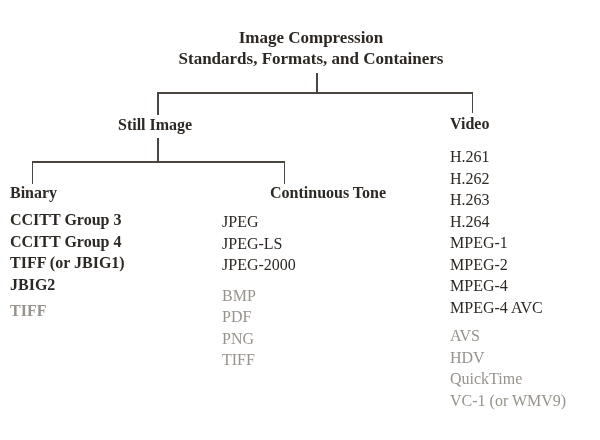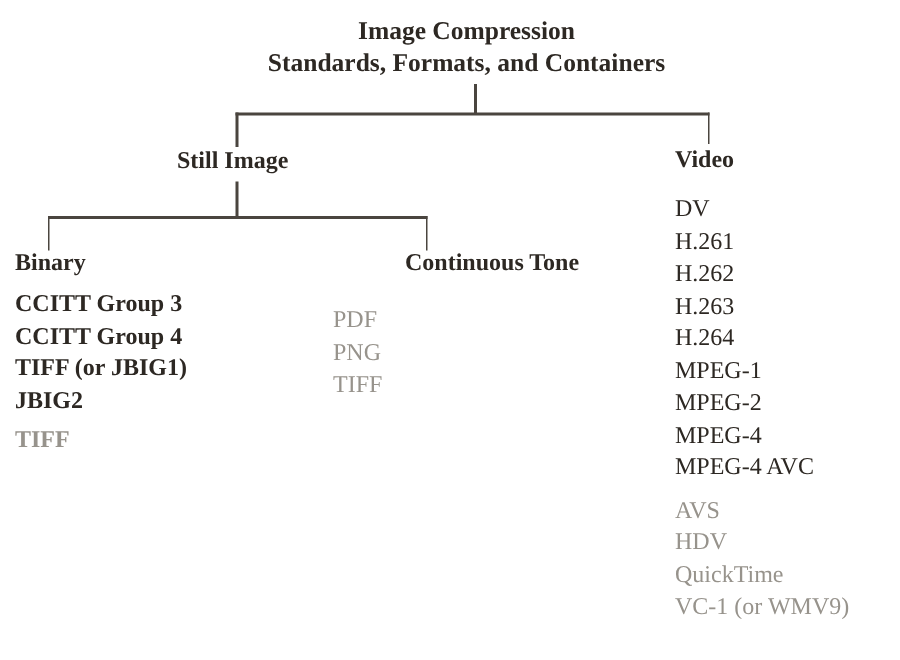--- a/index.html
+++ b/index.html
@@ -9,21 +9,21 @@
     --bg: #ffffff;
   }
   html, body { margin: 0; padding: 0; }
   body {
     width: 600px; height: 440px;
     background: var(--bg);
     font-family: "Liberation Serif", "DejaVu Serif", serif;
     position: relative;
     overflow: hidden;
   }
-  .stage { position: absolute; left: 0; top: 0; width: 600px; height: 354px; }
+  .stage { position: absolute; left: 0; top: 17px; width: 600px; height: 354px; }
 
   .title {
     position: absolute;
     left: 61px; top: 10px; width: 500px;
     text-align: center;
     font-size: 17px; font-weight: bold;
     line-height: 21px;
     color: var(--text-dark);
   }
 
@@ -81,30 +81,35 @@
         <div>CCITT Group 4</div>
         <div>TIFF (or JBIG1)</div>
         <div>JBIG2</div>
       </div>
     <div class="sub-list gray gap-5">
         <div>TIFF</div>
       </div>
   </div>
 
   <div class="tree-list" style="left:222px; top:194px;">
+    <div class="sub-list dark">
+        <div>JPEG</div>
+        <div>JPEG-LS</div>
+        <div>JPEG-2000</div>
+      </div>
     <div class="sub-list gray gap-9">
+        <div>BMP</div>
         <div>PDF</div>
         <div>PNG</div>
         <div>TIFF</div>
       </div>
   </div>
 
   <div class="tree-list" style="left:450px; top:129px;">
     <div class="sub-list dark">
-        <div>DV</div>
         <div>H.261</div>
         <div>H.262</div>
         <div>H.263</div>
         <div>H.264</div>
         <div>MPEG-1</div>
         <div>MPEG-2</div>
         <div>MPEG-4</div>
         <div>MPEG-4 AVC</div>
       </div>
     <div class="sub-list gray gap-7">

